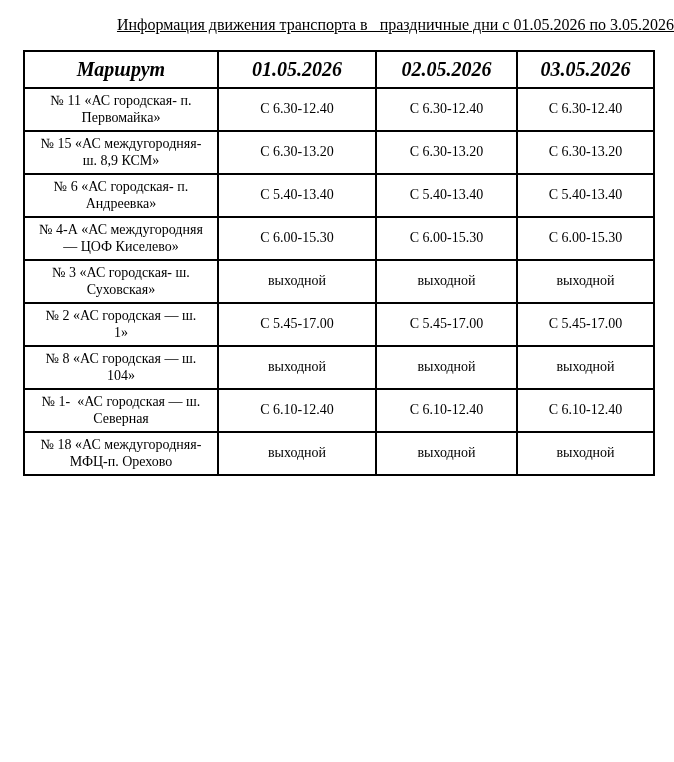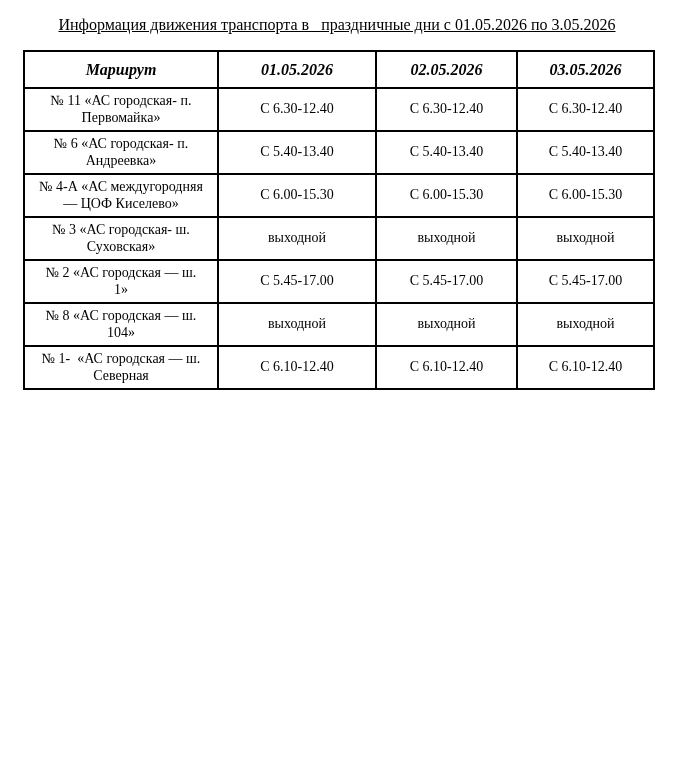--- a/index.html
+++ b/index.html
@@ -10,42 +10,42 @@
   body {
     width: 674px;
     height: 762px;
     overflow: hidden;
     font-family: "Liberation Serif", "DejaVu Serif", serif;
     color: #000000;
   }
   .title {
     padding-top: 16px;
     width: 674px;
-    text-align: center;
+    text-align: right;
     font-size: 16px;
     font-weight: normal;
     text-decoration: underline;
     white-space: pre-wrap;
   }
   table.schedule {
     border-collapse: collapse;
     table-layout: fixed;
     margin: 16px 0 0 23px;
     width: 630px;
   }
   table.schedule th,
   table.schedule td {
     border: 2px solid #000000;
     text-align: center;
     vertical-align: middle;
     padding: 2px 4px;
     overflow: hidden;
   }
   table.schedule th {
-    font-size: 16px;
+    font-size: 20px;
     font-weight: bold;
     font-style: italic;
     height: 31px;
   }
   table.schedule td {
     font-size: 14px;
     line-height: 1.15;
     height: 37px;
   }
   table.schedule tr.tall td {
@@ -75,20 +75,27 @@
       <th>03.05.2026</th>
     </tr>
     <tr>
       <td class="route">№ 11 «АС городская- п.
 Первомайка»</td>
       <td>С 6.30-12.40</td>
       <td>С 6.30-12.40</td>
       <td>С 6.30-12.40</td>
     </tr>
     <tr>
+      <td class="route">№ 15 «АС междугородняя-
+ш. 8,9 КСМ»</td>
+      <td>С 6.30-13.20</td>
+      <td>С 6.30-13.20</td>
+      <td>С 6.30-13.20</td>
+    </tr>
+    <tr>
       <td class="route">№ 6 «АС городская- п.
 Андреевка»</td>
       <td>С 5.40-13.40</td>
       <td>С 5.40-13.40</td>
       <td>С 5.40-13.40</td>
     </tr>
     <tr>
       <td class="route">№ 4-А «АС междугородняя
 — ЦОФ Киселево»</td>
       <td>С 6.00-15.30</td>
@@ -116,14 +123,21 @@
       <td>выходной</td>
       <td>выходной</td>
     </tr>
     <tr>
       <td class="route">№ 1-  «АС городская — ш.
 Северная</td>
       <td>С 6.10-12.40</td>
       <td>С 6.10-12.40</td>
       <td>С 6.10-12.40</td>
     </tr>
+    <tr>
+      <td class="route">№ 18 «АС междугородняя-
+МФЦ-п. Орехово</td>
+      <td>выходной</td>
+      <td>выходной</td>
+      <td>выходной</td>
+    </tr>
   </tbody>
 </table>
 
 </body></html>

